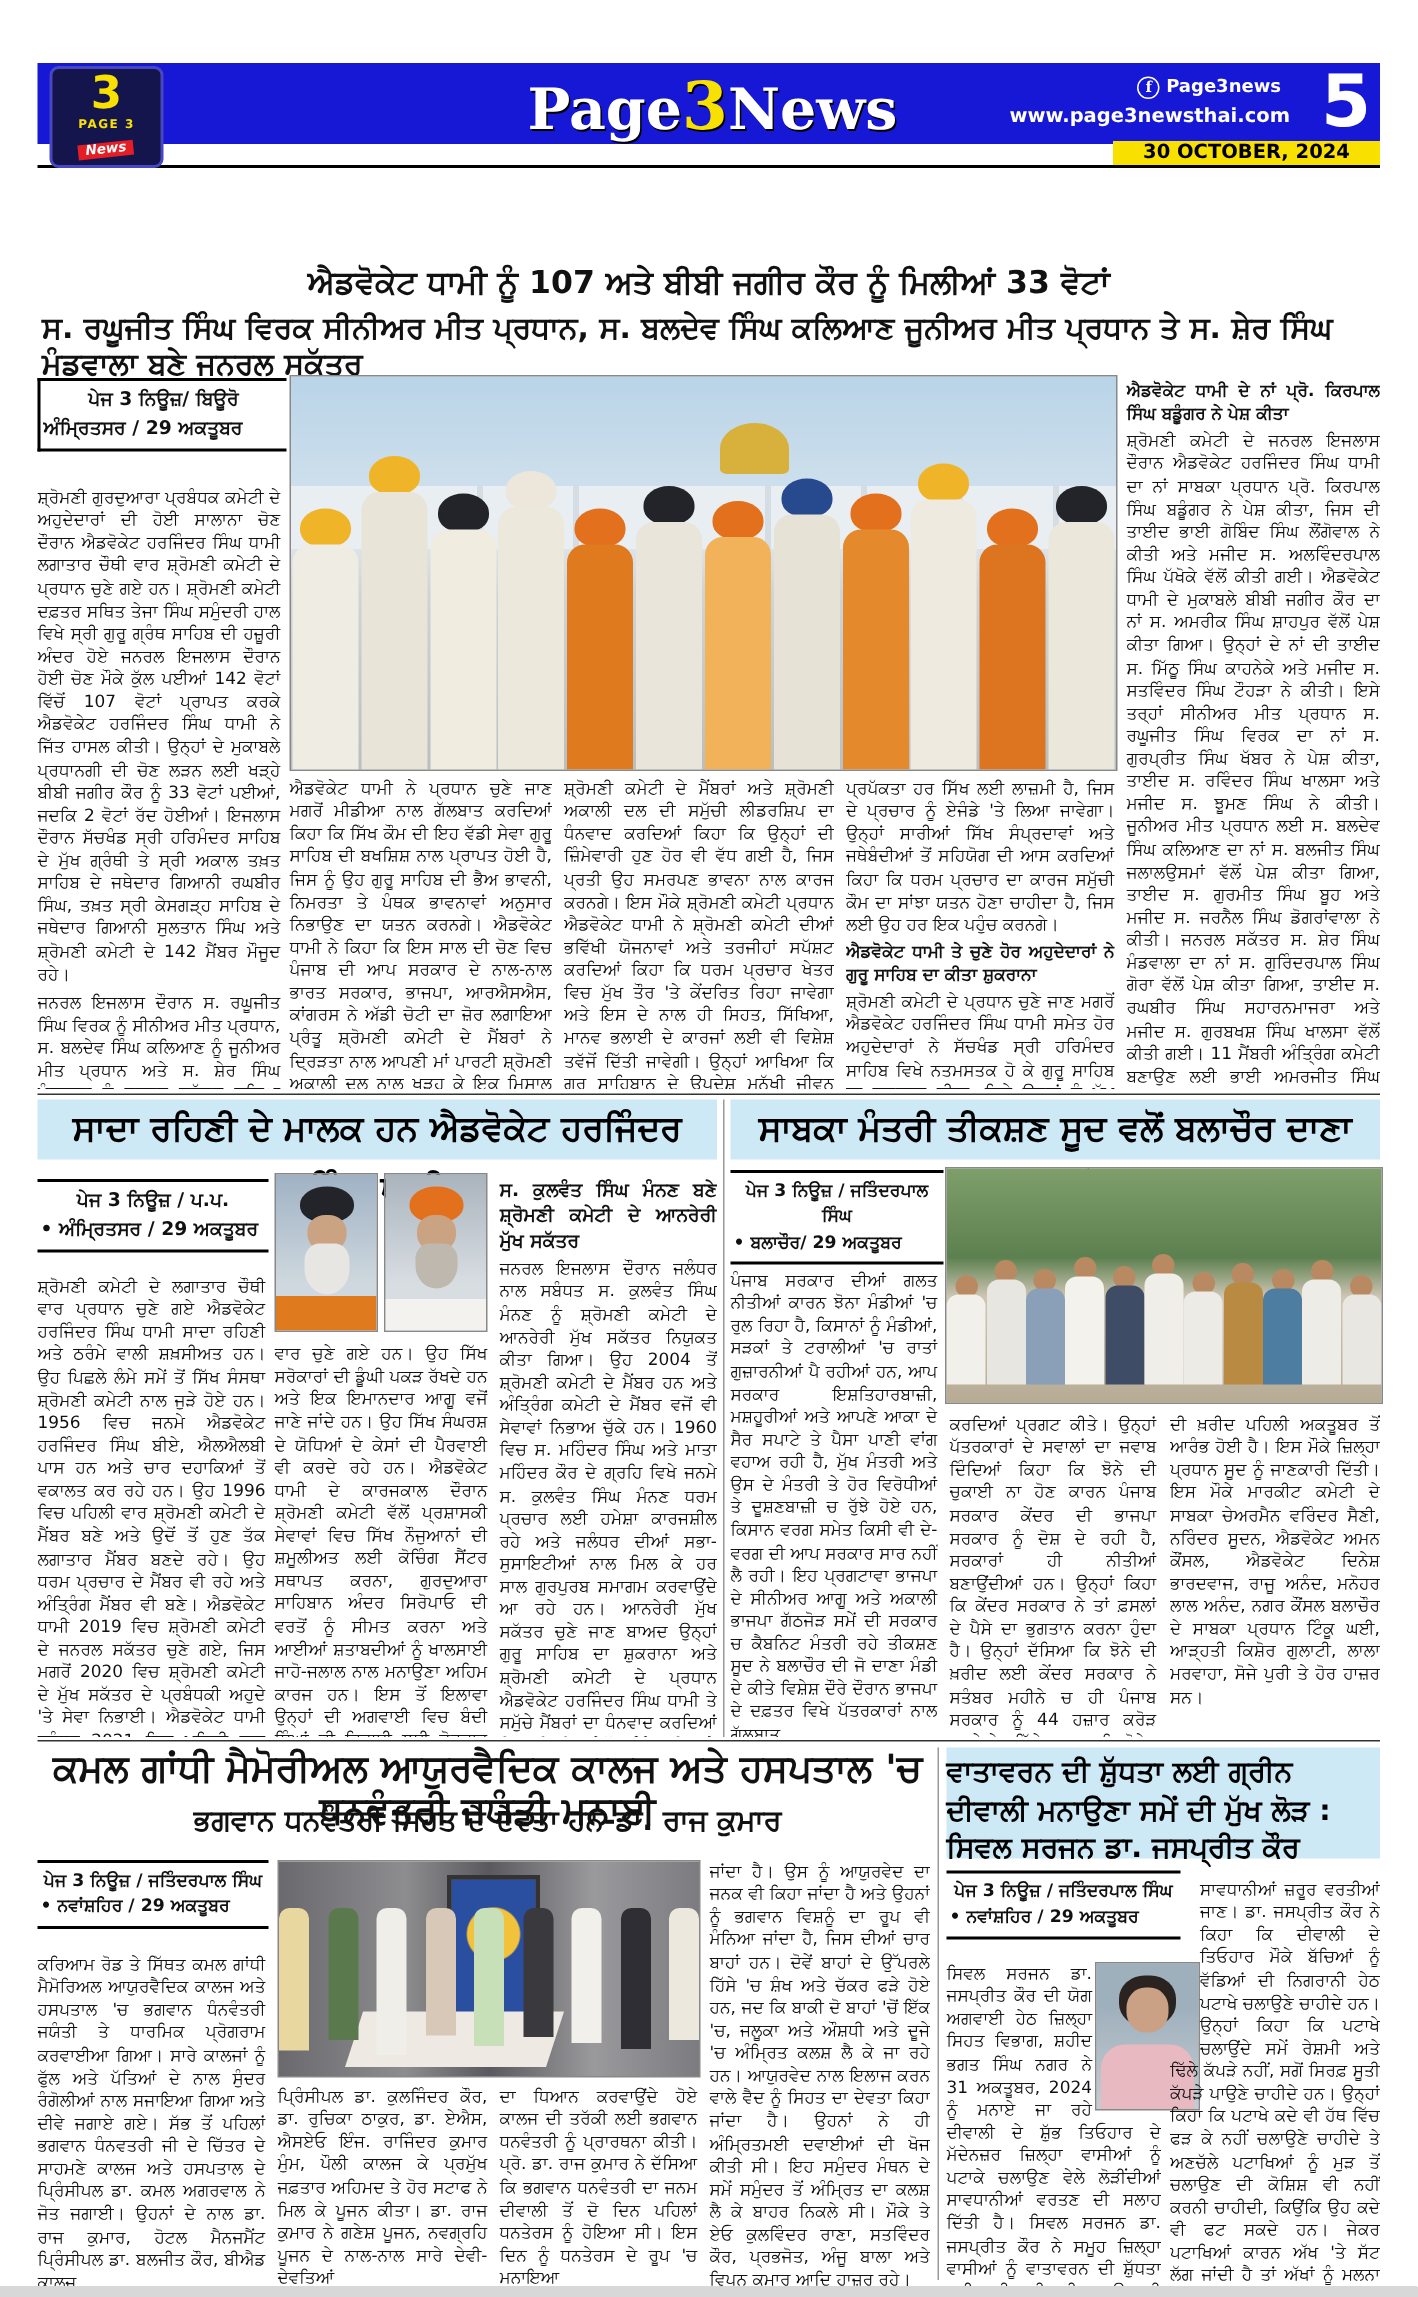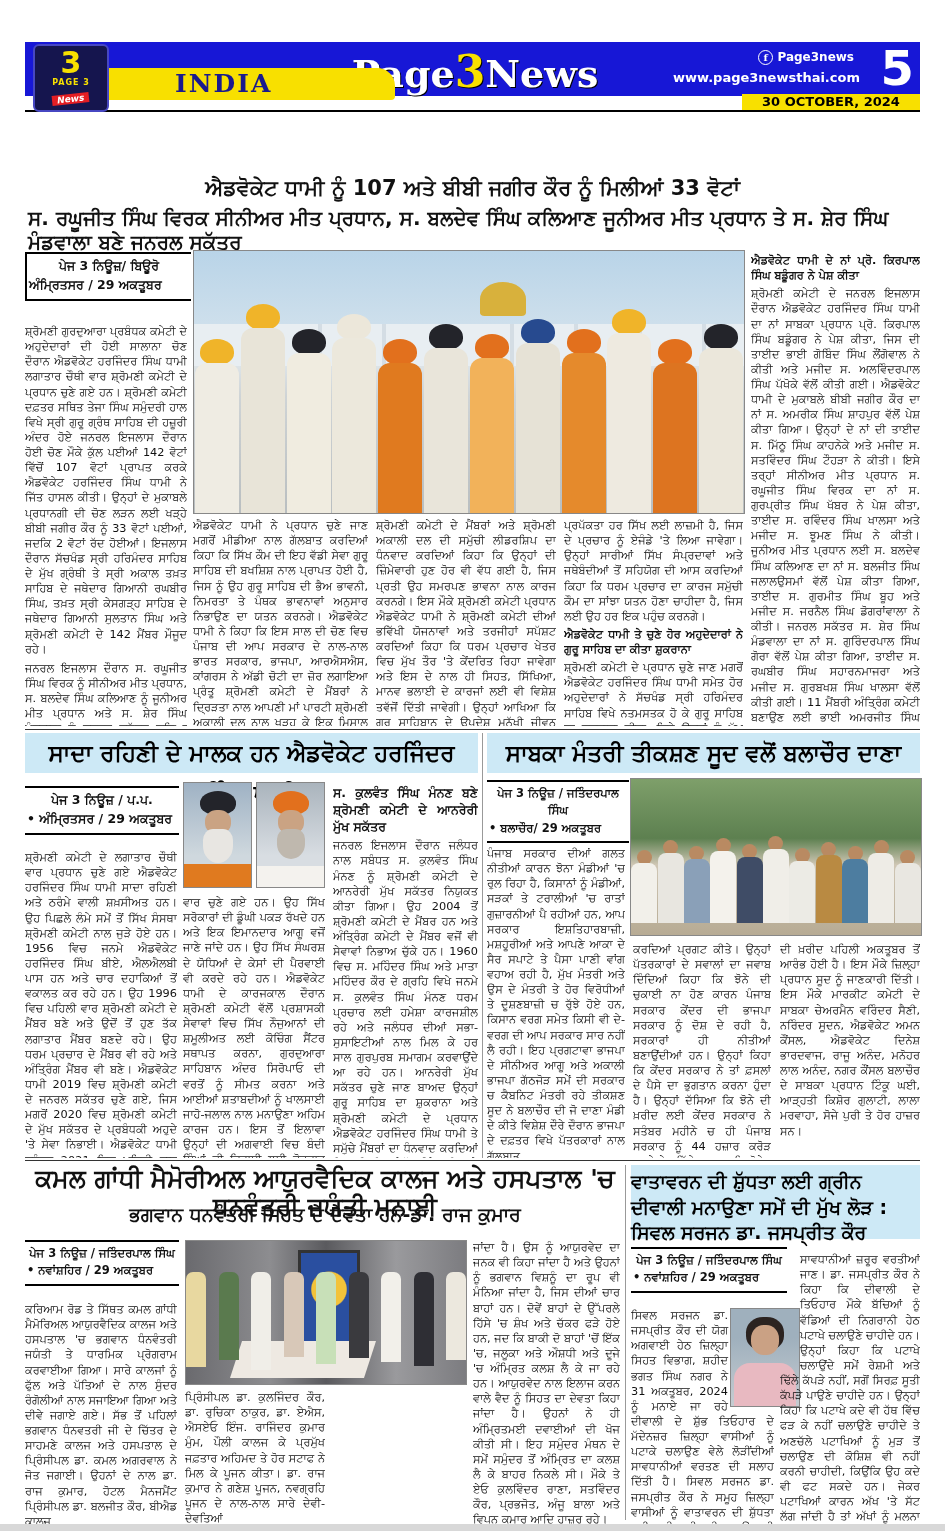--- a/index.html
+++ b/index.html
@@ -77,23 +77,20 @@
   .sp-l{float:left;width:20px;height:98px;}
   .gray-foot{position:absolute;left:0;top:1524px;width:945px;height:7px;background:#d8d8d8;}
 </style>
 </head>
 <body>
 
 <div id="page">
 
   <div class="mast">
     <div class="mast-bar"></div>
-    <div class="india-band">
-      <span class="india-txt">INDIA</span>
-    </div>
     <div class="logo-box">
       <div class="logo-3">3</div>
       <div class="logo-page3">PAGE 3</div>
       <div class="logo-news">News</div>
     </div>
     <div class="mast-title"><span>Page</span><span class="t3">3</span><span>News</span></div>
     <div class="fb-row">
       <span class="fb-circ">f</span>
       <span>Page3news</span>
     </div>
@@ -289,20 +286,21 @@
       <div class="pj" style="background:#f0eee8;height:98px;"></div>
       <div class="pj" style="background:#d8c8b8;height:85px;"></div>
       <div class="pj" style="background:#c8e0b8;height:92px;"></div>
       <div class="pj" style="background:#3a3a3e;height:86px;"></div>
       <div class="pj" style="background:#f2f0ea;height:90px;"></div>
       <div class="pj" style="background:#2e2e34;height:94px;"></div>
       <div class="pj" style="background:#ece8de;height:88px;"></div>
     </div>
   </div>
   <div class="col" style="left:185px;top:1390px;width:140px;height:134px;">ਪ੍ਰਿੰਸੀਪਲ ਡਾ. ਕੁਲਜਿੰਦਰ ਕੌਰ, ਡਾ. ਰੁਚਿਕਾ ਠਾਕੁਰ, ਡਾ. ਏਐਸ, ਐਸਏਓ ਇੰਜ. ਰਾਜਿੰਦਰ ਕੁਮਾਰ ਮੁੰਮ, ਪੌਲੀ ਕਾਲਜ ਕੇ ਪ੍ਰਮੁੱਖ ਜਫ਼ਤਾਰ ਅਹਿਮਦ ਤੇ ਹੋਰ ਸਟਾਫ ਨੇ ਮਿਲ ਕੇ ਪੂਜਨ ਕੀਤਾ। ਡਾ. ਰਾਜ ਕੁਮਾਰ ਨੇ ਗਣੇਸ਼ ਪੂਜਨ, ਨਵਗ੍ਰਹਿ ਪੂਜਨ ਦੇ ਨਾਲ-ਨਾਲ ਸਾਰੇ ਦੇਵੀ-ਦੇਵਤਿਆਂ</div>
+  <div class="col" style="left:333px;top:1390px;width:132px;height:134px;">ਦਾ ਧਿਆਨ ਕਰਵਾਉਂਦੇ ਹੋਏ ਕਾਲਜ ਦੀ ਤਰੱਕੀ ਲਈ ਭਗਵਾਨ ਧਨਵੰਤਰੀ ਨੂੰ ਪ੍ਰਾਰਥਨਾ ਕੀਤੀ। ਪ੍ਰੋ. ਡਾ. ਰਾਜ ਕੁਮਾਰ ਨੇ ਦੱਸਿਆ ਕਿ ਭਗਵਾਨ ਧਨਵੰਤਰੀ ਦਾ ਜਨਮ ਦੀਵਾਲੀ ਤੋਂ ਦੋ ਦਿਨ ਪਹਿਲਾਂ ਧਨਤੇਰਸ ਨੂੰ ਹੋਇਆ ਸੀ। ਇਸ ਦਿਨ ਨੂੰ ਧਨਤੇਰਸ ਦੇ ਰੂਪ 'ਚ ਮਨਾਇਆ</div>
   <div class="col" style="left:473px;top:1240px;width:147px;height:284px;">ਜਾਂਦਾ ਹੈ। ਉਸ ਨੂੰ ਆਯੁਰਵੇਦ ਦਾ ਜਨਕ ਵੀ ਕਿਹਾ ਜਾਂਦਾ ਹੈ ਅਤੇ ਉਹਨਾਂ ਨੂੰ ਭਗਵਾਨ ਵਿਸ਼ਨੂੰ ਦਾ ਰੂਪ ਵੀ ਮੰਨਿਆ ਜਾਂਦਾ ਹੈ, ਜਿਸ ਦੀਆਂ ਚਾਰ ਬਾਹਾਂ ਹਨ। ਦੋਵੇਂ ਬਾਹਾਂ ਦੇ ਉੱਪਰਲੇ ਹਿੱਸੇ 'ਚ ਸ਼ੰਖ ਅਤੇ ਚੱਕਰ ਫੜੇ ਹੋਏ ਹਨ, ਜਦ ਕਿ ਬਾਕੀ ਦੋ ਬਾਹਾਂ 'ਚੋਂ ਇੱਕ 'ਚ, ਜਲੂਕਾ ਅਤੇ ਔਸ਼ਧੀ ਅਤੇ ਦੂਜੇ 'ਚ ਅੰਮ੍ਰਿਤ ਕਲਸ਼ ਲੈ ਕੇ ਜਾ ਰਹੇ ਹਨ। ਆਯੁਰਵੇਦ ਨਾਲ ਇਲਾਜ ਕਰਨ ਵਾਲੇ ਵੈਦ ਨੂੰ ਸਿਹਤ ਦਾ ਦੇਵਤਾ ਕਿਹਾ ਜਾਂਦਾ ਹੈ। ਉਹਨਾਂ ਨੇ ਹੀ ਅੰਮ੍ਰਿਤਮਈ ਦਵਾਈਆਂ ਦੀ ਖੋਜ ਕੀਤੀ ਸੀ। ਇਹ ਸਮੁੰਦਰ ਮੰਥਨ ਦੇ ਸਮੇਂ ਸਮੁੰਦਰ ਤੋਂ ਅੰਮ੍ਰਿਤ ਦਾ ਕਲਸ਼ ਲੈ ਕੇ ਬਾਹਰ ਨਿਕਲੇ ਸੀ। ਮੌਕੇ ਤੇ ਏਓ ਕੁਲਵਿੰਦਰ ਰਾਣਾ, ਸਤਵਿੰਦਰ ਕੌਰ, ਪ੍ਰਭਜੋਤ, ਅੰਜੂ ਬਾਲਾ ਅਤੇ ਵਿਪਨ ਕੁਮਾਰ ਆਦਿ ਹਾਜ਼ਰ ਰਹੇ।</div>
 
   <div class="rule-v" style="left:625px;top:1165px;height:355px;"></div>
 
   <div class="band" style="position:absolute;left:631px;top:1165px;width:289px;height:74px;font-size:19px;line-height:1.35;text-align:left;padding-top:4px;box-sizing:border-box;">ਵਾਤਾਵਰਨ ਦੀ ਸ਼ੁੱਧਤਾ ਲਈ ਗ੍ਰੀਨ ਦੀਵਾਲੀ ਮਨਾਉਣਾ ਸਮੇਂ ਦੀ ਮੁੱਖ ਲੋੜ : ਸਿਵਲ ਸਰਜਨ ਡਾ. ਜਸਪ੍ਰੀਤ ਕੌਰ</div>
   <div class="byl" style="left:631px;top:1247px;width:152px;font-size:11.5px;">
     <span class="c">ਪੇਜ 3 ਨਿਊਜ਼ / ਜਤਿੰਦਰਪਾਲ ਸਿੰਘ</span>
     <span>• ਨਵਾਂਸ਼ਹਿਰ / 29 ਅਕਤੂਬਰ</span>
   </div>
   <div class="col" style="left:631px;top:1308px;width:143px;height:216px;">

